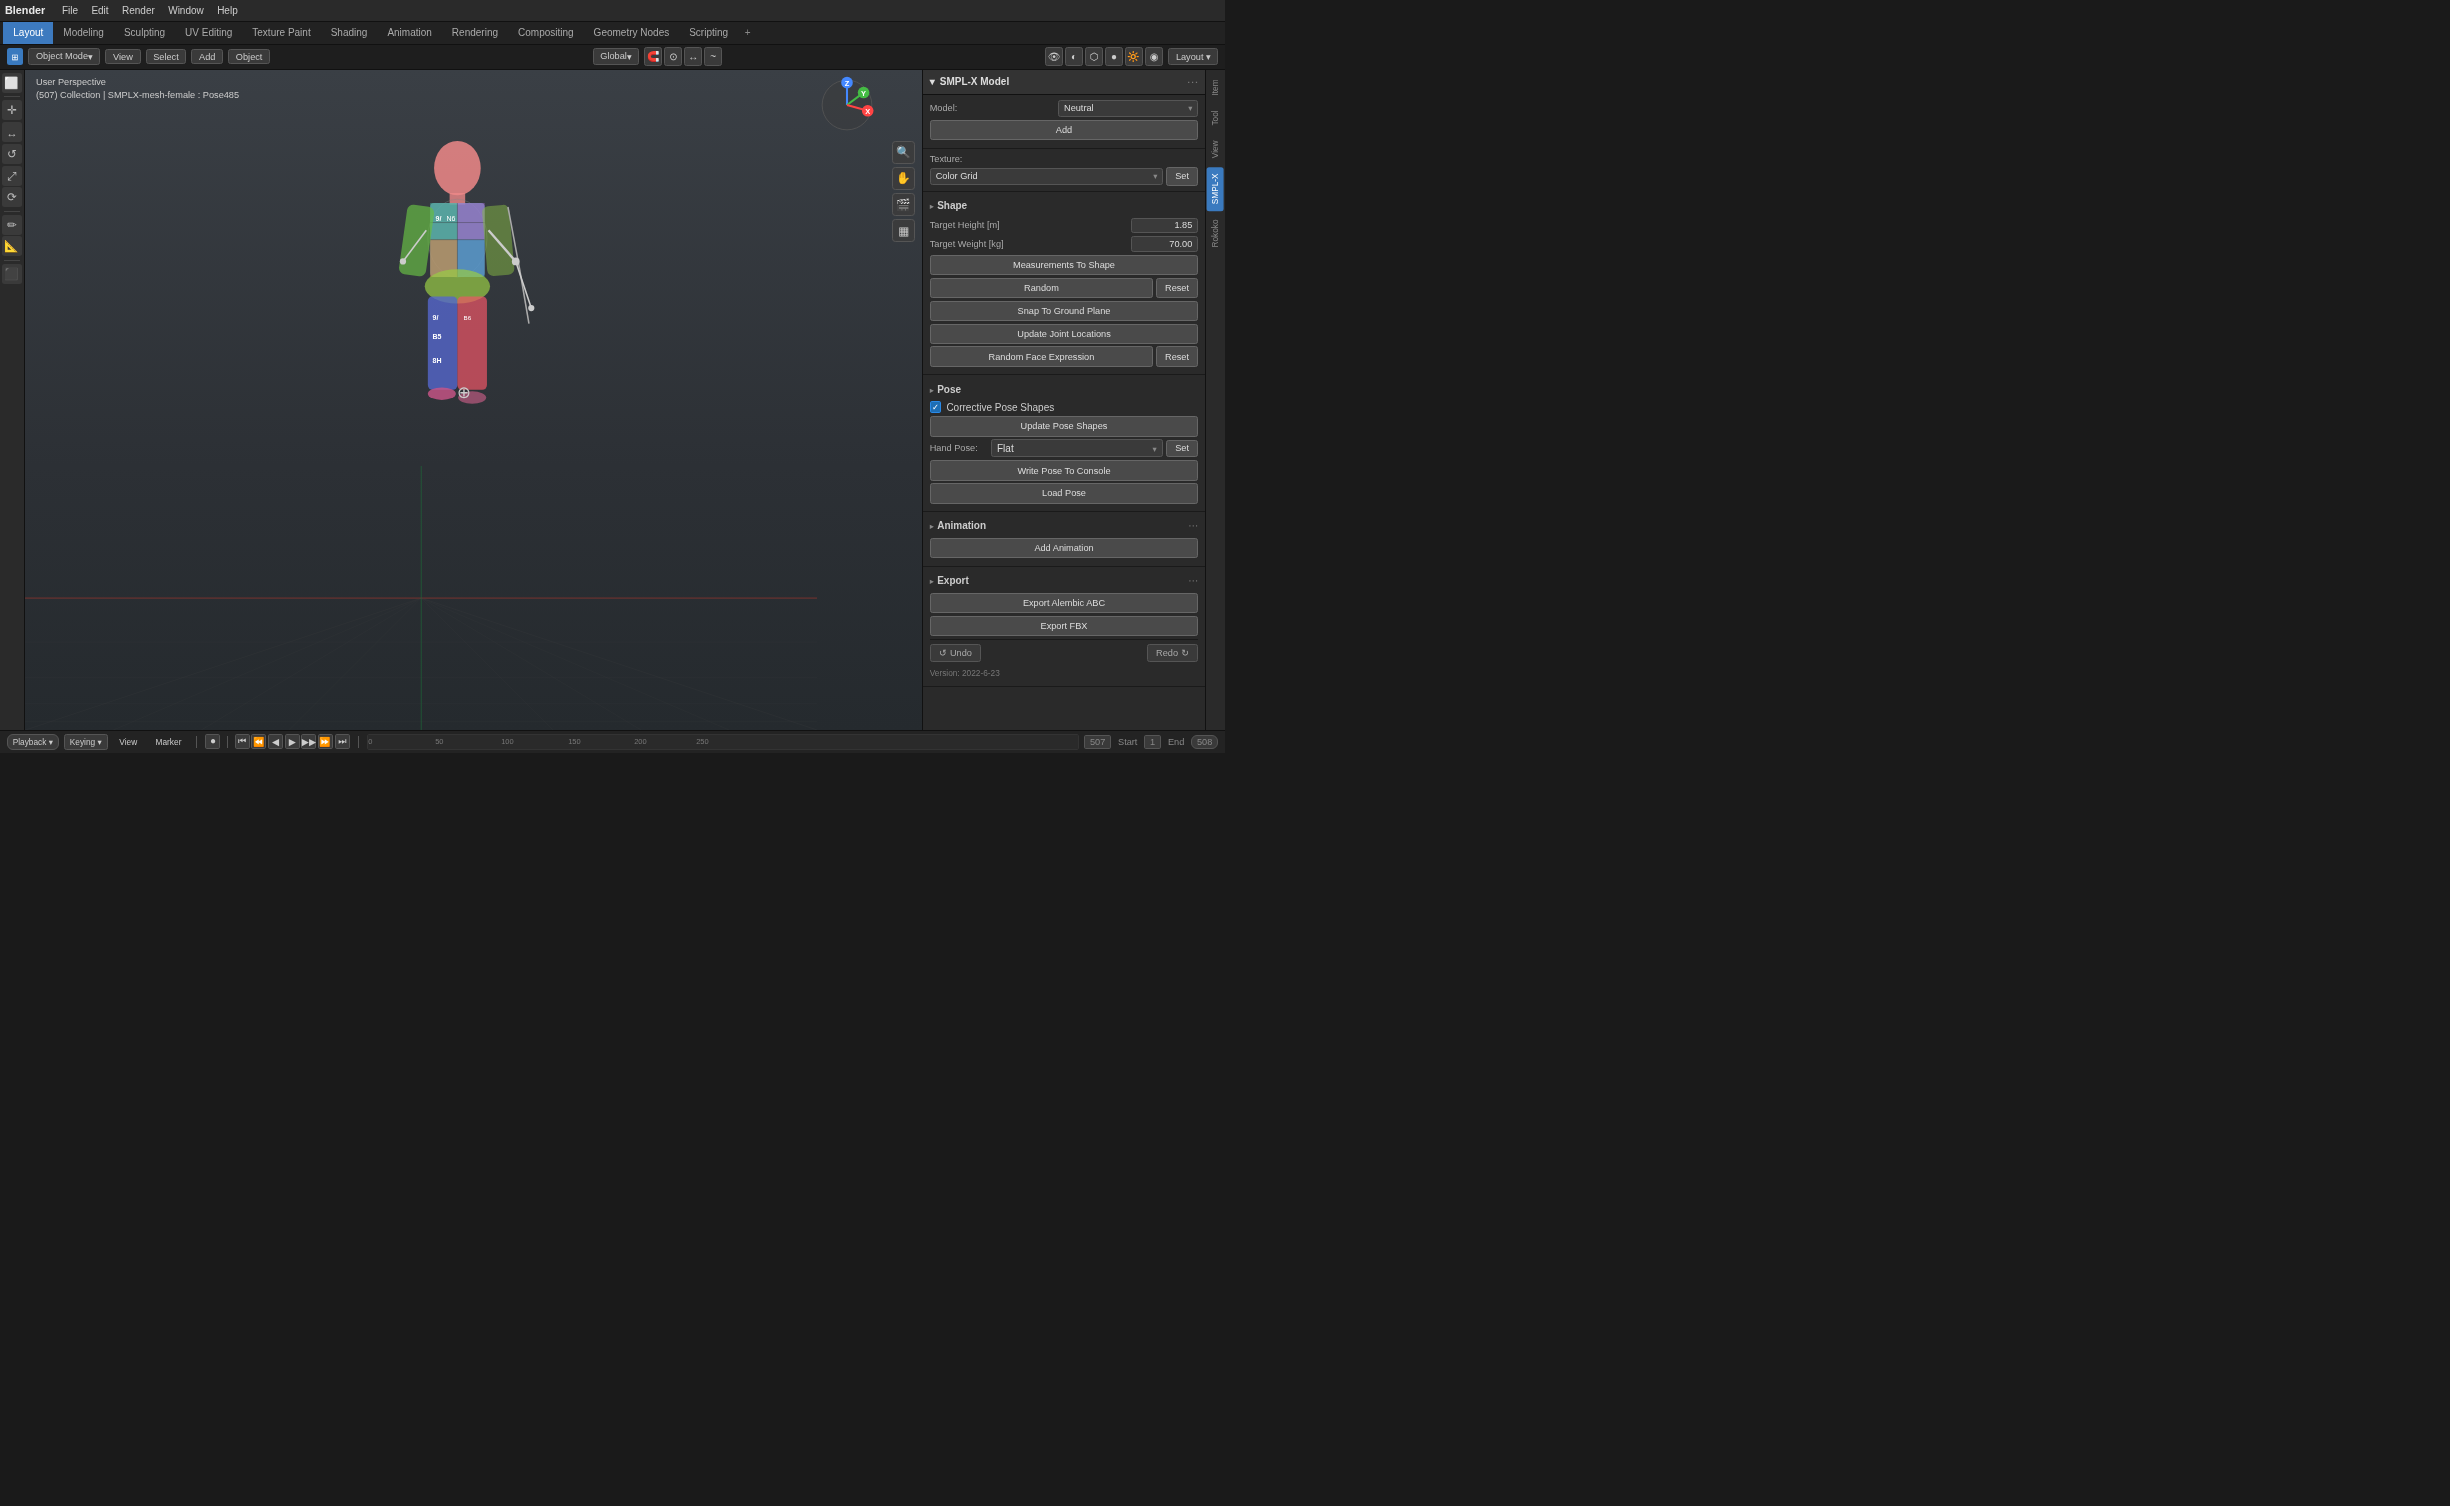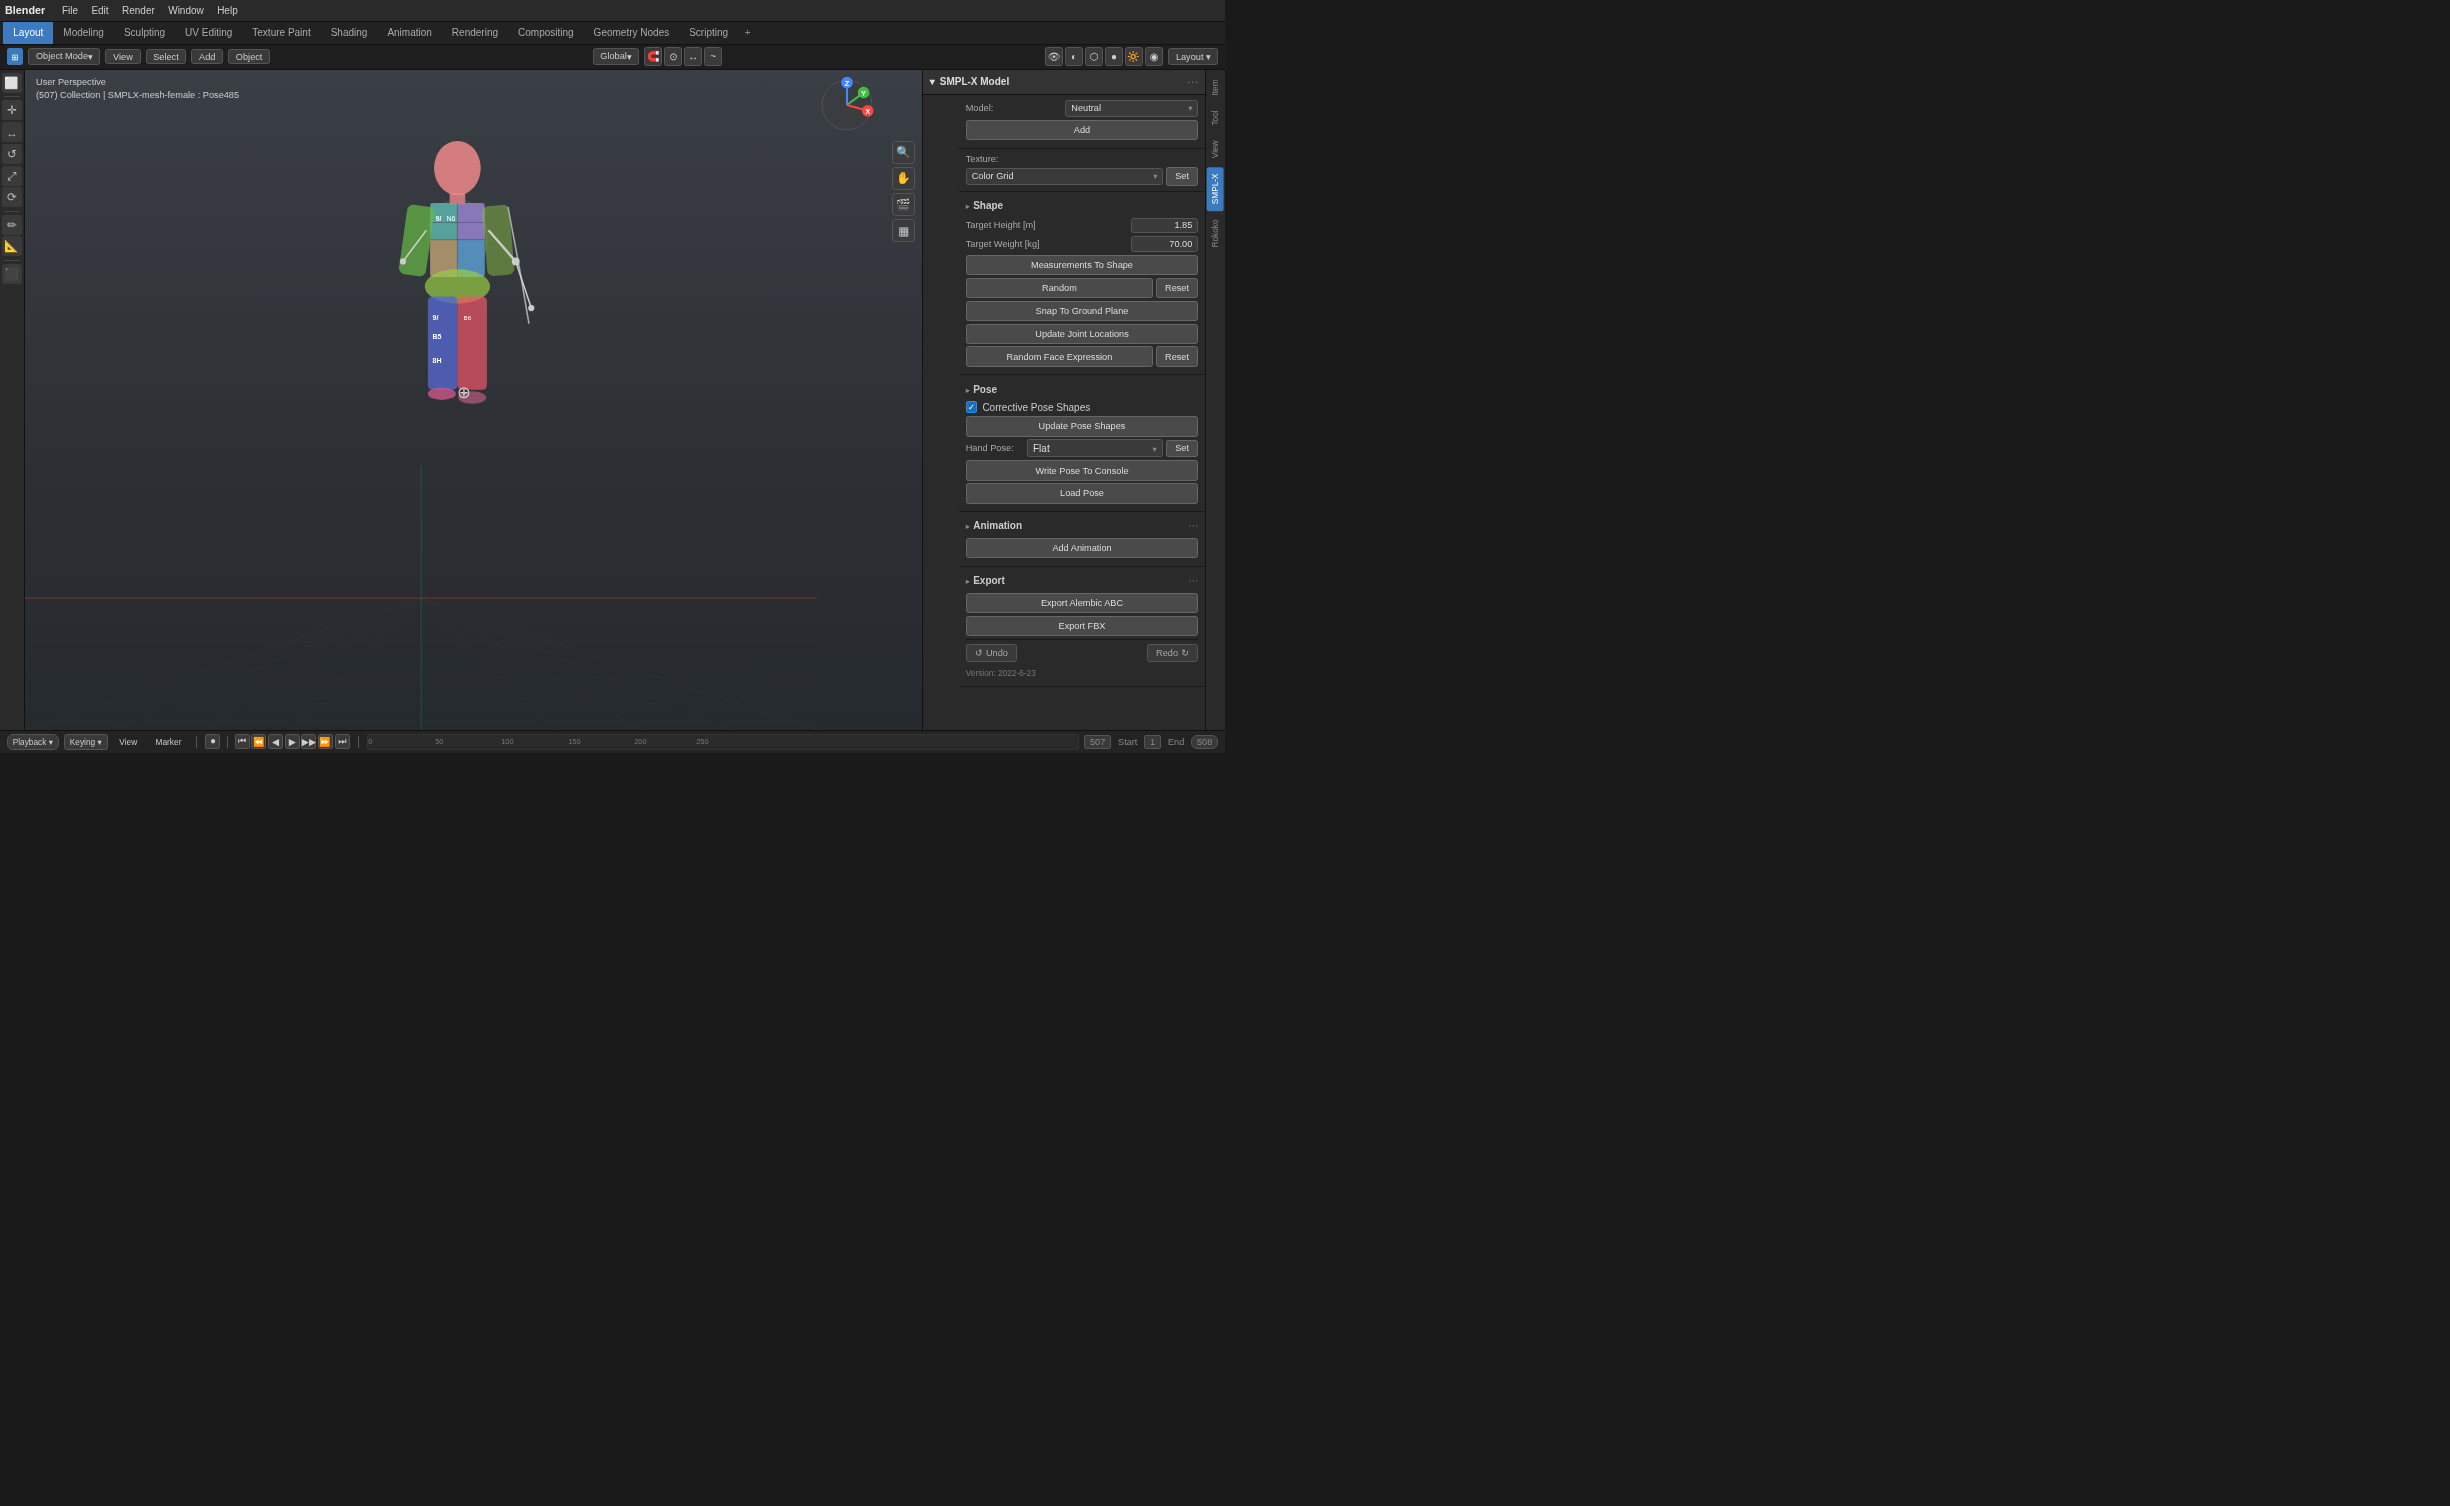--- a/index.html
+++ b/index.html
@@ -212,21 +212,20 @@
       color: #ddd;
     }
     .panel-header-dots {
       color: #777;
       font-size: 11.7px;
     }
 
     .panel-section {
       padding: 5px 6.7px;
       border-bottom: 0.8px solid #1a1a1a;
-      margin-left: 36px;
     }
 
     .section-header {
       display: flex;
       align-items: center;
       gap: 3.3px;
       padding: 3.3px 0;
       margin-bottom: 3.3px;
       cursor: pointer;
     }

